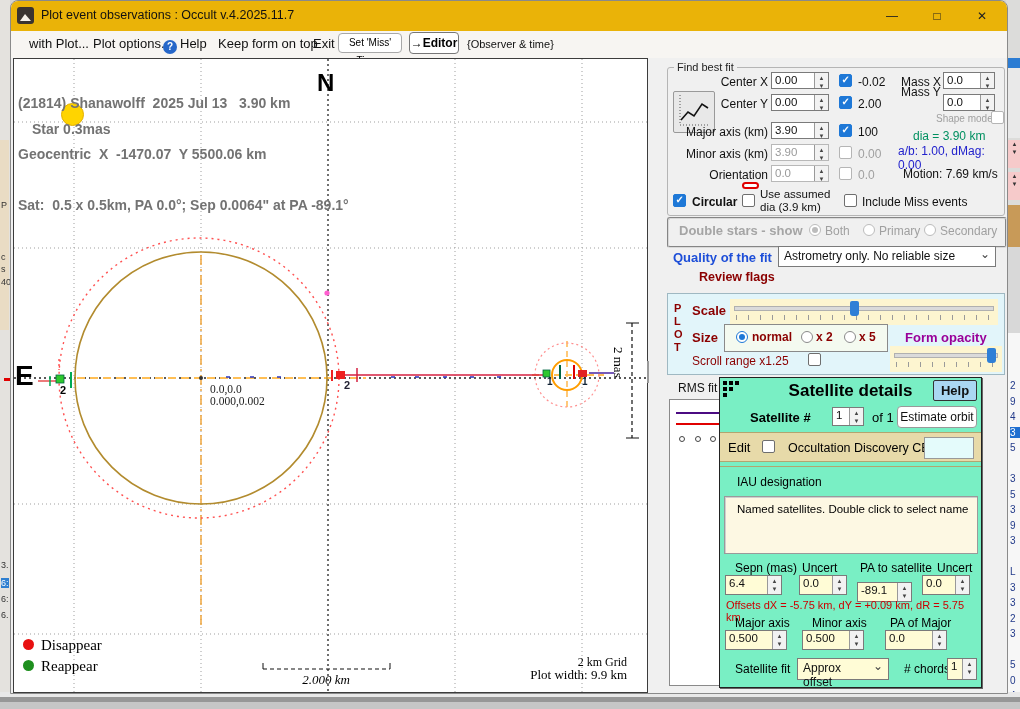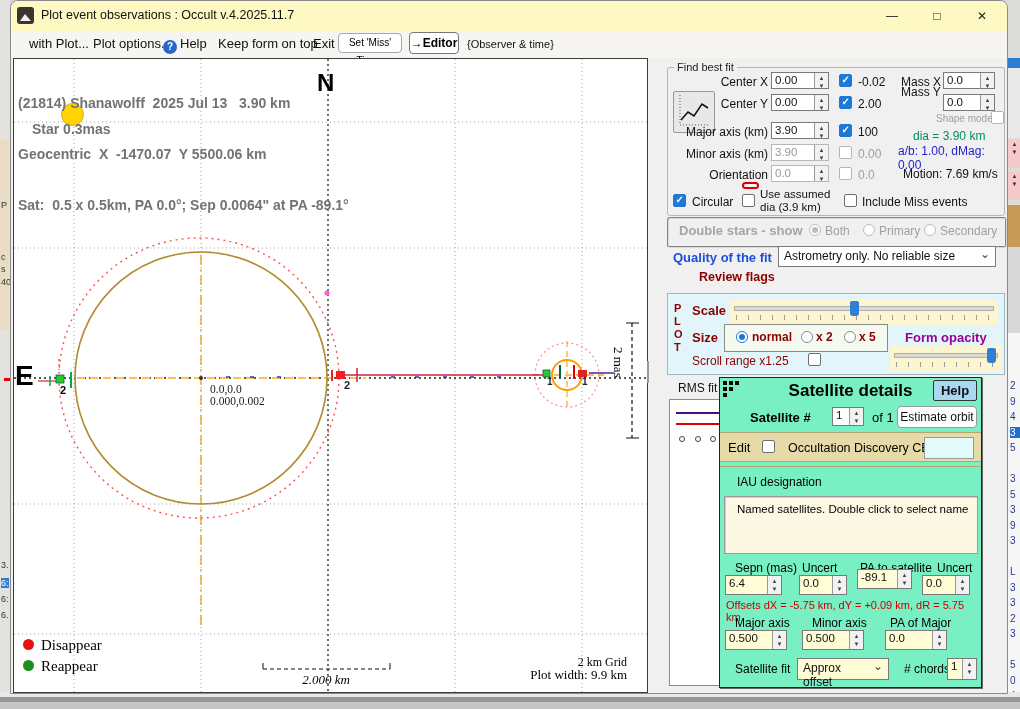--- a/index.html
+++ b/index.html
@@ -15,21 +15,21 @@
   #right-strip .digit{position:absolute;left:4px;width:12px;font-size:10px;color:#223a8a;}
   #right-strip .digit.hl{background:#1f6fd0;color:#fff;}
   .mini-spin{position:absolute;right:1px;width:9px;height:16px;font-size:6px;color:#333;line-height:8px;text-align:center;}
   .mini-spin::before{content:"▲";display:block;}
   .mini-spin::after{content:"▼";display:block;}
   #bottom-strip1{left:0;top:692px;width:1020px;height:5px;background:#e8e8e8;}
   #bottom-strip2{left:0;top:697px;width:1020px;height:5px;background:#979797;}
   #bottom-strip3{left:0;top:702px;width:1020px;height:7px;background:#c6c6c6;}
   
   #win{left:10px;top:0;width:996px;height:692px;background:#f0f0f0;border:1px solid #8a8a8a;border-radius:8px 8px 0 0;overflow:hidden;}
-  #titlebar{left:0;top:0;width:100%;height:30px;background:#fef9c3;}
+  #titlebar{left:0;top:0;width:100%;height:30px;background:#eab308;}
   #app-icon{left:6px;top:6px;width:17px;height:17px;background:#3a3430;border-radius:3px;}
   #app-icon::after{content:"";position:absolute;left:3px;top:7px;border-left:5px solid transparent;border-right:6px solid transparent;border-bottom:7px solid #f5f0e8;}
   #title-text{left:30px;top:7px;font-size:12.5px;color:#111;}
   .winctl{top:4px;width:30px;height:22px;text-align:center;font-size:12px;color:#222;line-height:22px;}
   
   #menubar{left:0;top:30px;width:100%;height:27px;background:#f7f5f2;}
   .menu-item{top:5px;font-size:13px;color:#111;}
   #help-glyph{width:14px;height:14px;border-radius:50%;background:#2667c9;color:#fff;font-size:10px;font-weight:bold;text-align:center;line-height:14px;display:inline-block;margin-right:3px;vertical-align:-2px;}
   .mini-btn{border:1px solid #a8a8a8;border-radius:4px;background:#fff;text-align:center;}
   
@@ -301,21 +301,21 @@
     <div class="val" style="left:887px;top:143px;color:#2222cc;">a/b: 1.00, dMag: 0.00</div>
 
     <div class="rowlbl" style="left:660px;top:167px;width:97px;">Orientation</div>
     <div class="fld dis" style="left:760px;top:164px;width:58px;"><span>0.0</span><span class="spin"></span></div>
     <div class="cb dis" style="left:828px;top:166px;"></div>
     <div class="val dim" style="left:847px;top:167px;">0.0</div>
     <div class="val" style="left:892px;top:166px;">Motion: 7.69 km/s</div>
 
     <div class="abs" id="red-dash"></div>
     <div class="cb on" style="left:662px;top:193px;"></div>
-    <div class="val" style="left:681px;top:194px;">Circular</div>
+    <div class="val" style="left:681px;top:194px;font-weight:bold;">Circular</div>
     <div class="cb" style="left:731px;top:193px;"></div>
     <div class="val" style="left:749px;top:187px;font-size:11.5px;line-height:12.5px;"><span>Use assumed</span><br><span>dia (3.9 km)</span></div>
     <div class="cb" style="left:833px;top:193px;"></div>
     <div class="val" style="left:851px;top:194px;">Include Miss events</div>
 
     <fieldset style="left:656px;top:216px;width:336px;height:27px;border:2px groove #d9d9d9;"></fieldset>
     <div class="grouplbl" style="left:668px;top:222px;">Double stars - show</div>
     <div class="radio dim on" style="left:798px;top:223px;"></div>
     <div class="val dim" style="left:814px;top:223px;">Both</div>
     <div class="radio dim" style="left:852px;top:223px;"></div>
@@ -384,21 +384,21 @@
       <span class="t12" style="left:17px;top:97px;">IAU designation</span>
       <div class="abs" id="sat-namedbox">
         <span class="abs" style="left:12px;top:6px;font-size:11.5px;">Named satellites.  Double click to select name</span>
       </div>
       <span class="t12" style="left:15px;top:183px;">Sepn (mas)</span>
       <span class="t12" style="left:82px;top:183px;">Uncert</span>
       <span class="t12" style="left:140px;top:183px;">PA to satellite</span>
       <span class="t12" style="left:217px;top:183px;">Uncert</span>
       <div class="fld yellow" style="left:5px;top:197px;width:57px;height:20px;"><span>6.4</span><span class="spin"></span></div>
       <div class="fld yellow" style="left:79px;top:197px;width:48px;height:20px;"><span>0.0</span><span class="spin"></span></div>
-      <div class="fld yellow" style="left:137px;top:191px;width:55px;height:20px;"><span>-89.1</span><span class="spin"></span></div>
+      <div class="fld yellow" style="left:137px;top:204px;width:55px;height:20px;"><span>-89.1</span><span class="spin"></span></div>
       <div class="fld yellow" style="left:202px;top:197px;width:48px;height:20px;"><span>0.0</span><span class="spin"></span></div>
       <span class="abs" style="left:6px;top:221px;font-size:11px;color:#cc0000;">Offsets  dX = -5.75 km, dY = +0.09 km, dR = 5.75 km</span>
       <span class="t12" style="left:15px;top:238px;">Major axis</span>
       <span class="t12" style="left:92px;top:238px;">Minor axis</span>
       <span class="t12" style="left:170px;top:238px;">PA of Major</span>
       <div class="fld yellow" style="left:5px;top:252px;width:62px;height:20px;"><span>0.500</span><span class="spin"></span></div>
       <div class="fld yellow" style="left:82px;top:252px;width:62px;height:20px;"><span>0.500</span><span class="spin"></span></div>
       <div class="fld yellow" style="left:165px;top:252px;width:62px;height:20px;"><span>0.0</span><span class="spin"></span></div>
       <span class="t12" style="left:15px;top:284px;">Satellite fit</span>
       <div class="dd" style="left:77px;top:280px;width:92px;height:22px;background:#fffcd6;"><span>Approx offset</span></div>

